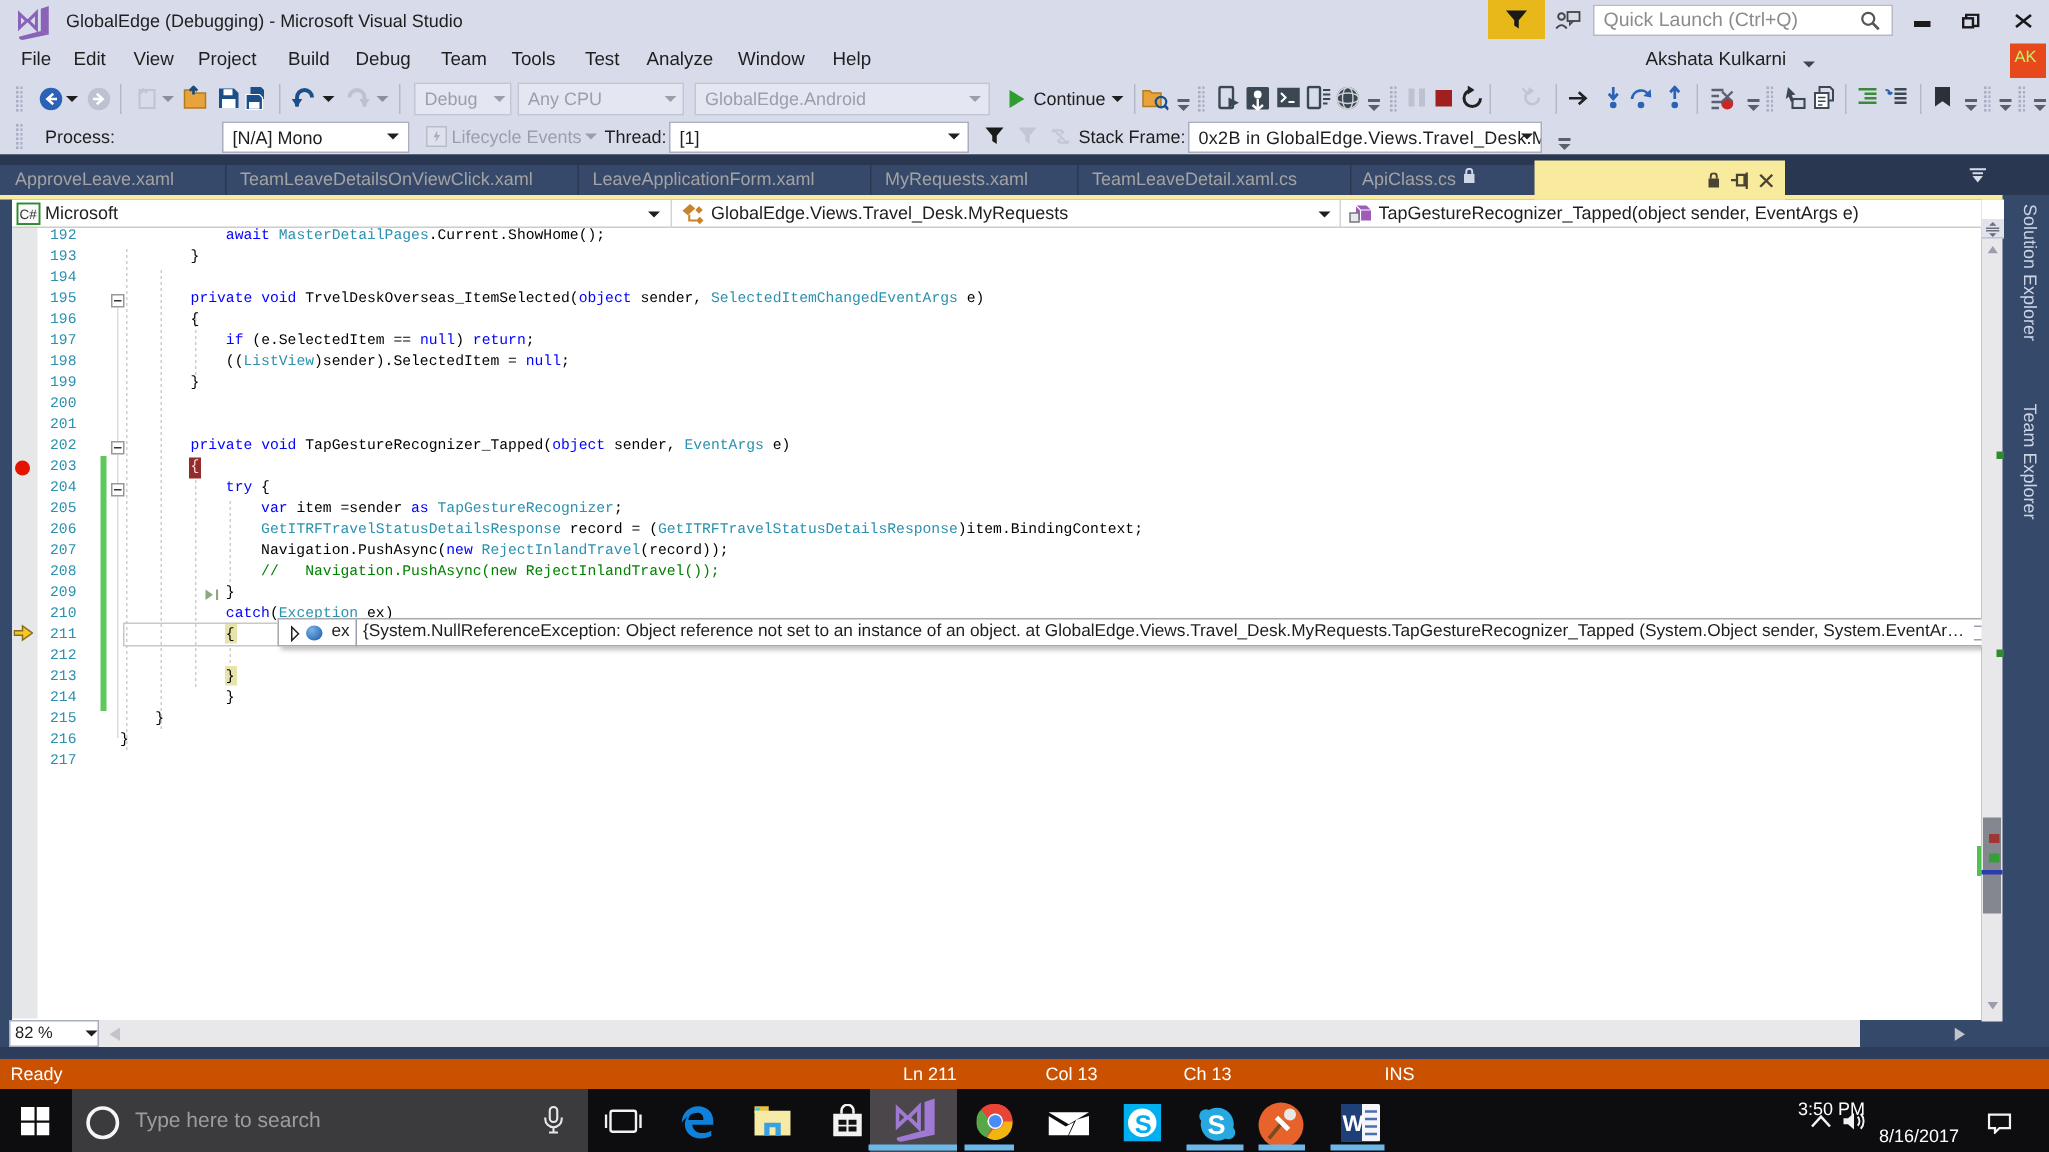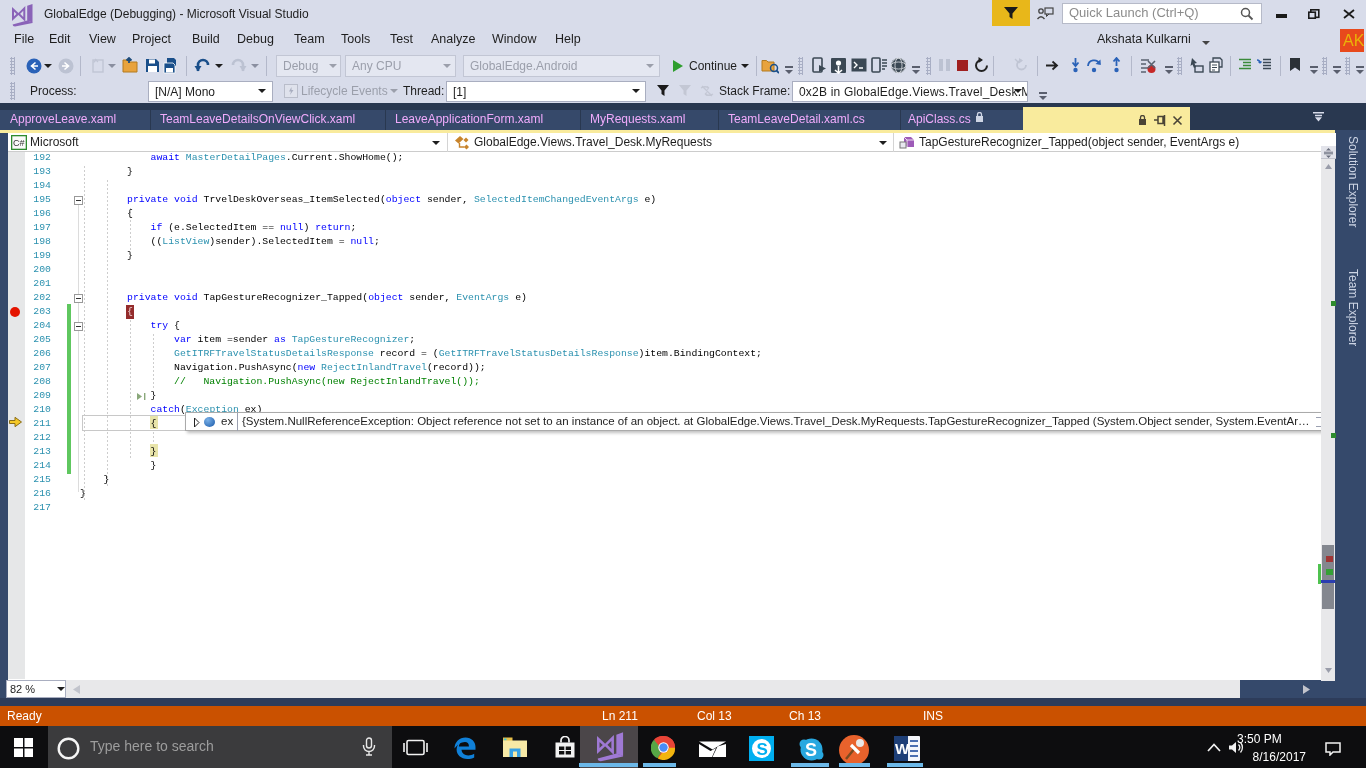--- a/index.html
+++ b/index.html
@@ -15,21 +15,21 @@
 .combo { position:absolute; background:#fff; border:1px solid #a9aec0; font-size:12px; color:#1e1e1e; overflow:hidden; }
 .combo .ct { position:absolute; left:6px; top:3px; white-space:nowrap; }
 .caret { position:absolute; width:0; height:0; border-left:4px solid transparent; border-right:4px solid transparent; border-top:4px solid #1e1e1e; }
 .combo-dis { position:absolute; background:#e4e7f1; border:1px solid #c2c6d4; font-size:12px; color:#9b9fab; }
 .sep { position:absolute; width:1px; background:#b3b8ca; }
 .lbl { position:absolute; font-size:12px; color:#1e1e1e; white-space:nowrap; }
 .lblgray { position:absolute; font-size:12px; color:#9b9fab; white-space:nowrap; }
 
 #tabwell { left:0; top:103px; width:1366px; height:27px; background:#293850; }
 #yellowstrip { left:0; top:130px; width:1335px; height:3px; background:#f9eb9d; }
-.tab { position:absolute; top:9px; font-size:12px; color:#f0abfc; white-space:nowrap; }
+.tab { position:absolute; top:9px; font-size:12px; color:#a3a3a3; white-space:nowrap; }
 #activetab { position:absolute; left:1023px; top:4px; width:167px; height:26px; background:#f9eb9d; }
 #activetab span { position:absolute; left:6px; top:6px; font-size:11.6px; color:#1e1e1e; white-space:nowrap;margin-top:48px; }
 
 #breadcrumb { left:8px; top:133px; width:1313px; height:19px; background:#ffffff; border-bottom:1px solid #ccc; }
 .bc { position:absolute; top:2px; font-size:12px; color:#1e1e1e; white-space:nowrap; }
 
 #editor { left:8px; top:152px; width:1313px; height:528px; background:#ffffff; overflow:hidden; }
 #indmargin { position:absolute; left:0; top:0; width:17px; height:527px; background:#e6e7e8; }
 .cl { position:absolute; height:14px; line-height:14px; font-family:"Liberation Mono",monospace; font-size:9.8px; white-space:pre; color:#000; transform:translateY(-1.5px); }
 .num { position:absolute; width:29px; height:14px; line-height:14px; text-align:right; font-family:"Liberation Mono",monospace; font-size:9.8px; color:#2b91af; transform:translateY(-1.5px); }
@@ -99,21 +99,21 @@
     <div class="menuitem" style="left:237px">Debug</div>
     <div class="menuitem" style="left:294px">Team</div>
     <div class="menuitem" style="left:341px">Tools</div>
     <div class="menuitem" style="left:390px">Test</div>
     <div class="menuitem" style="left:431px">Analyze</div>
     <div class="menuitem" style="left:492px">Window</div>
     <div class="menuitem" style="left:555px">Help</div>
     <div class="menuitem" style="left:1097px">Akshata Kulkarni</div>
     <div class="caret" style="left:1202px;top:13px;border-top-color:#444"></div>
     <div class="abs" style="left:1340px;top:1px;width:24px;height:23px;background:#e8491c"></div>
-    <div class="abs" style="left:1343px;top:4px;font-size:16px;color:#eab308">AK</div>
+    <div class="abs" style="left:1343px;top:4px;font-size:11px;color:#bef264">AK</div>
   </div>
   <div class="abs" id="toolbar1">
     <div class="vgrip" style="left:10px;top:57px"></div>
     <svg class="abs" style="left:26px;top:58px" width="16" height="16">
         <circle cx="8" cy="8" r="7.5" fill="#2a62b8"></circle>
         <path d="M9.5 4.5 L5.5 8 L9.5 11.5 M5.5 8 H12" stroke="#fff" stroke-width="1.6" fill="none"></path>
       </svg>
     <div class="caret" style="left:44px;top:64px"></div>
     <svg class="abs" style="left:58px;top:58px" width="16" height="16">
         <circle cx="8" cy="8" r="7.5" fill="#bcc2d2"></circle>
@@ -579,19 +579,19 @@
     <div class="abs" style="left:791px;top:37px;width:38px;height:4px;background:#6cb8e8"></div>
     <div class="abs" style="left:839px;top:37px;width:31px;height:4px;background:#6cb8e8"></div>
     <div class="abs" style="left:887px;top:37px;width:36px;height:4px;background:#6cb8e8"></div>
     <svg class="abs" style="left:1207px;top:17px" width="14" height="9">
         <path d="M1 8 L7 1.5 L13 8" fill="none" stroke="#f2f2f2" stroke-width="1.7"></path>
       </svg>
     <svg class="abs" style="left:1228px;top:14px" width="18" height="15">
         <path d="M1 5.5 H4 L8 2 V13 L4 9.5 H1 Z" fill="#f2f2f2"></path>
         <path d="M10.5 4.5 A4.5 4.5 0 0 1 10.5 10.5 M12.5 2.5 A7.5 7.5 0 0 1 12.5 12.5" stroke="#f2f2f2" stroke-width="1.3" fill="none"></path>
       </svg>
-    <div class="tbtxt" style="left:1237px;top:6px;width:66px;text-align:left">3:50 PM</div>
+    <div class="tbtxt" style="left:1188px;top:6px;width:66px;text-align:center">3:50 PM</div>
     <div class="tbtxt" style="left:1233px;top:24px;width:73px;text-align:right">8/16/2017</div>
     <svg class="abs" style="left:1325px;top:16px" width="16" height="14">
         <path d="M1 1 H15 V10 H8 L5 13 V10 H1 Z" fill="none" stroke="#f2f2f2" stroke-width="1.5"></path>
       </svg>
   </div>
 </div>
 
 </body></html>

